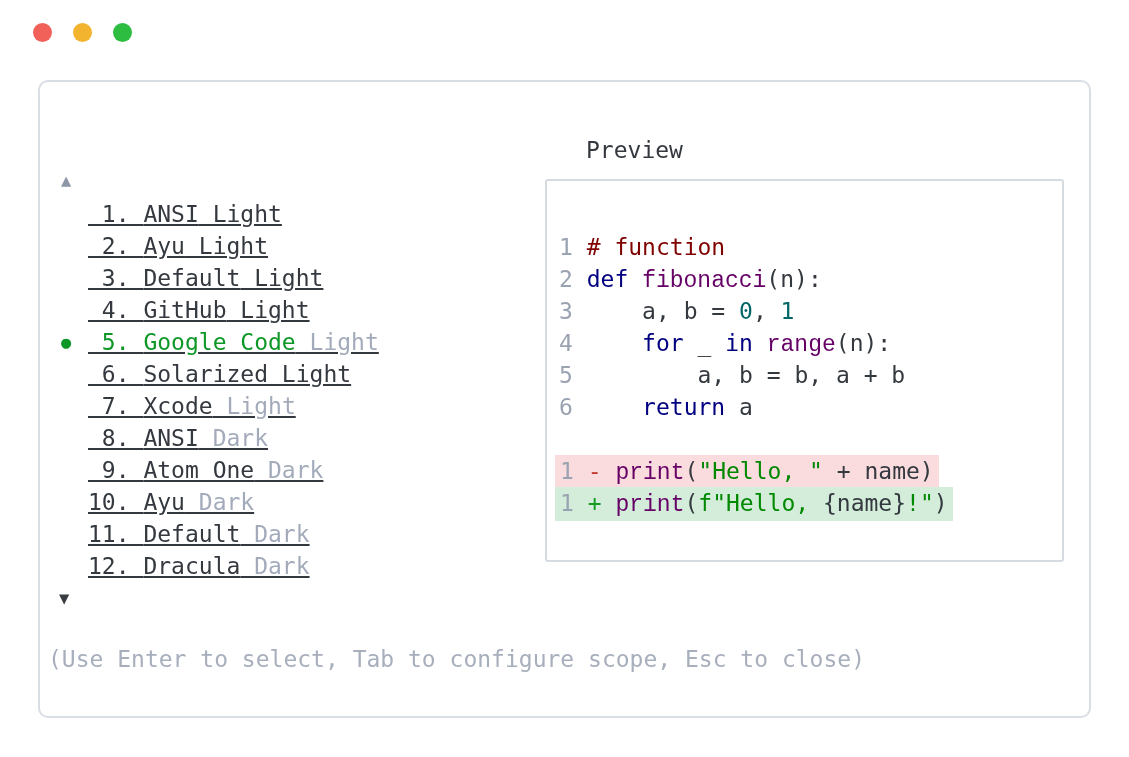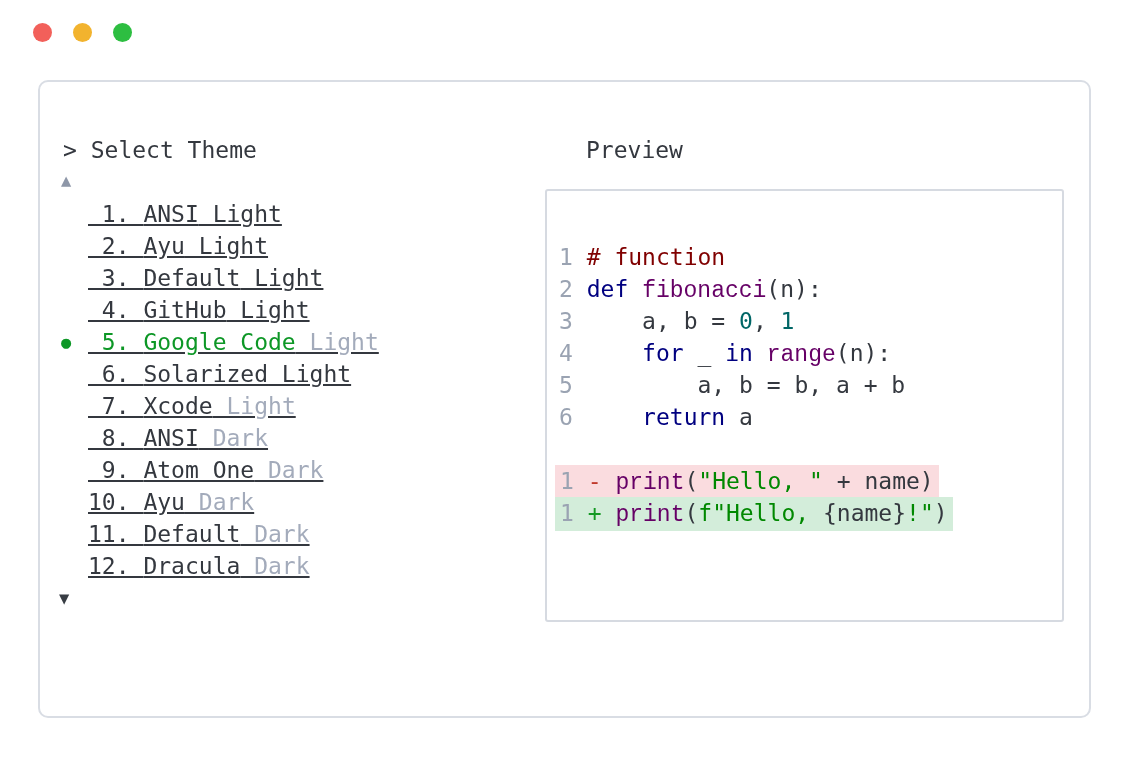--- a/index.html
+++ b/index.html
@@ -33,22 +33,22 @@
   .row{position:relative;height:32px;cursor:pointer;text-decoration:underline;}
   .row .bullet{position:absolute;left:-27px;top:0;color:var(--accent-green);font-size:17px;}
   .row .num,.row .name{color:var(--text-dark);}
   .row.selected .num,.row.selected .name{color:var(--accent-green);}
   .row .variant{color:var(--text-dark);}
   .row .variant.muted{color:var(--muted);}
 
   .footer{position:absolute;left:8px;top:561px;color:#a7aebc;}
 
   .preview-label{position:absolute;left:502px;top:52px;margin-left:44px;}
-  .preview-box{position:absolute;left:505px;top:97px;width:519px;height:433px;
-    border:2px solid var(--preview-border);border-radius:3px;background:#fff;overflow:hidden;margin-top:10px;}
+  .preview-box{position:absolute;left:505px;top:97px;width:519px;height:383px;
+    border:2px solid var(--preview-border);border-radius:3px;background:#fff;overflow:hidden;}
   .code{padding:50px 0 0 12px;}
   .code-line{height:32px;}
   .line-content{display:inline-block;}
   .line-content.removed{background:var(--diff-removed-bg);padding:0 5px;margin-left:-4px;}
   .line-content.added{background:var(--diff-added-bg);padding:0 5px;margin-left:-4px;}
   .tok-ln{color:var(--line-number);}
   .tok-pln{color:var(--text-dark);}
   .tok-com{color:var(--syntax-comment);}
   .tok-kwd{color:var(--syntax-keyword);text-align:right;}
   .tok-fun{color:var(--syntax-function);font-family:Liberation Mono, monospace;}
@@ -62,28 +62,28 @@
 
 <div class="stage">
 
   <div class="traffic-lights">
     <span class="dot red"></span>
     <span class="dot yellow"></span>
     <span class="dot green"></span>
   </div>
 
   <div class="panel">
-    <div class="prompt mono">&gt; Select Theme</div>
 
     <div class="up-arrow">▲</div>
 
     <div class="theme-list mono"><div class="row"><span class="num"> 1. </span><span class="name">ANSI</span><span class="variant"> Light</span></div><div class="row"><span class="num"> 2. </span><span class="name">Ayu</span><span class="variant"> Light</span></div><div class="row"><span class="num"> 3. </span><span class="name">Default</span><span class="variant"> Light</span></div><div class="row"><span class="num"> 4. </span><span class="name">GitHub</span><span class="variant"> Light</span></div><div class="row selected"><span class="bullet">●</span><span class="num"> 5. </span><span class="name">Google Code</span><span class="variant muted"> Light</span></div><div class="row"><span class="num"> 6. </span><span class="name">Solarized</span><span class="variant"> Light</span></div><div class="row"><span class="num"> 7. </span><span class="name">Xcode</span><span class="variant muted"> Light</span></div><div class="row"><span class="num"> 8. </span><span class="name">ANSI</span><span class="variant muted"> Dark</span></div><div class="row"><span class="num"> 9. </span><span class="name">Atom One</span><span class="variant muted"> Dark</span></div><div class="row"><span class="num">10. </span><span class="name">Ayu</span><span class="variant muted"> Dark</span></div><div class="row"><span class="num">11. </span><span class="name">Default</span><span class="variant muted"> Dark</span></div><div class="row"><span class="num">12. </span><span class="name">Dracula</span><span class="variant muted"> Dark</span></div></div>
 
     <div class="down-arrow">▼</div>
 
+    <div class="footer mono">(Use Enter to select, Tab to configure scope, Esc to close)</div>
 
     <div class="preview-label mono">Preview</div>
 
     <div class="preview-box">
       <div class="code mono"><div class="code-line"><span class="line-content"><span class="tok-ln">1</span><span class="tok-pln"> </span><span class="tok-com"># function</span></span></div><div class="code-line"><span class="line-content"><span class="tok-ln">2</span><span class="tok-pln"> </span><span class="tok-kwd">def</span><span class="tok-pln"> </span><span class="tok-fun">fibonacci</span><span class="tok-pln">(n):</span></span></div><div class="code-line"><span class="line-content"><span class="tok-ln">3</span><span class="tok-pln">     a, b = </span><span class="tok-num">0</span><span class="tok-pln">, </span><span class="tok-num">1</span></span></div><div class="code-line"><span class="line-content"><span class="tok-ln">4</span><span class="tok-pln">     </span><span class="tok-kwd">for</span><span class="tok-pln"> _ </span><span class="tok-kwd">in</span><span class="tok-pln"> </span><span class="tok-fun">range</span><span class="tok-pln">(n):</span></span></div><div class="code-line"><span class="line-content"><span class="tok-ln">5</span><span class="tok-pln">         a, b = b, a + b</span></span></div><div class="code-line"><span class="line-content"><span class="tok-ln">6</span><span class="tok-pln">     </span><span class="tok-kwd">return</span><span class="tok-pln"> a</span></span></div><div class="code-line"><span class="line-content"></span></div><div class="code-line"><span class="line-content removed"><span class="tok-ln">1</span><span class="tok-pln"> </span><span class="tok-minus">-</span><span class="tok-pln"> </span><span class="tok-fun">print</span><span class="tok-pln">(</span><span class="tok-str">"Hello, "</span><span class="tok-pln"> + name)</span></span></div><div class="code-line"><span class="line-content added"><span class="tok-ln">1</span><span class="tok-pln"> </span><span class="tok-plus">+</span><span class="tok-pln"> </span><span class="tok-fun">print</span><span class="tok-pln">(</span><span class="tok-str">f"Hello, </span><span class="tok-pln">{name}</span><span class="tok-str">!"</span><span class="tok-pln">)</span></span></div></div>
     </div>
   </div>
 
 </div>
 

